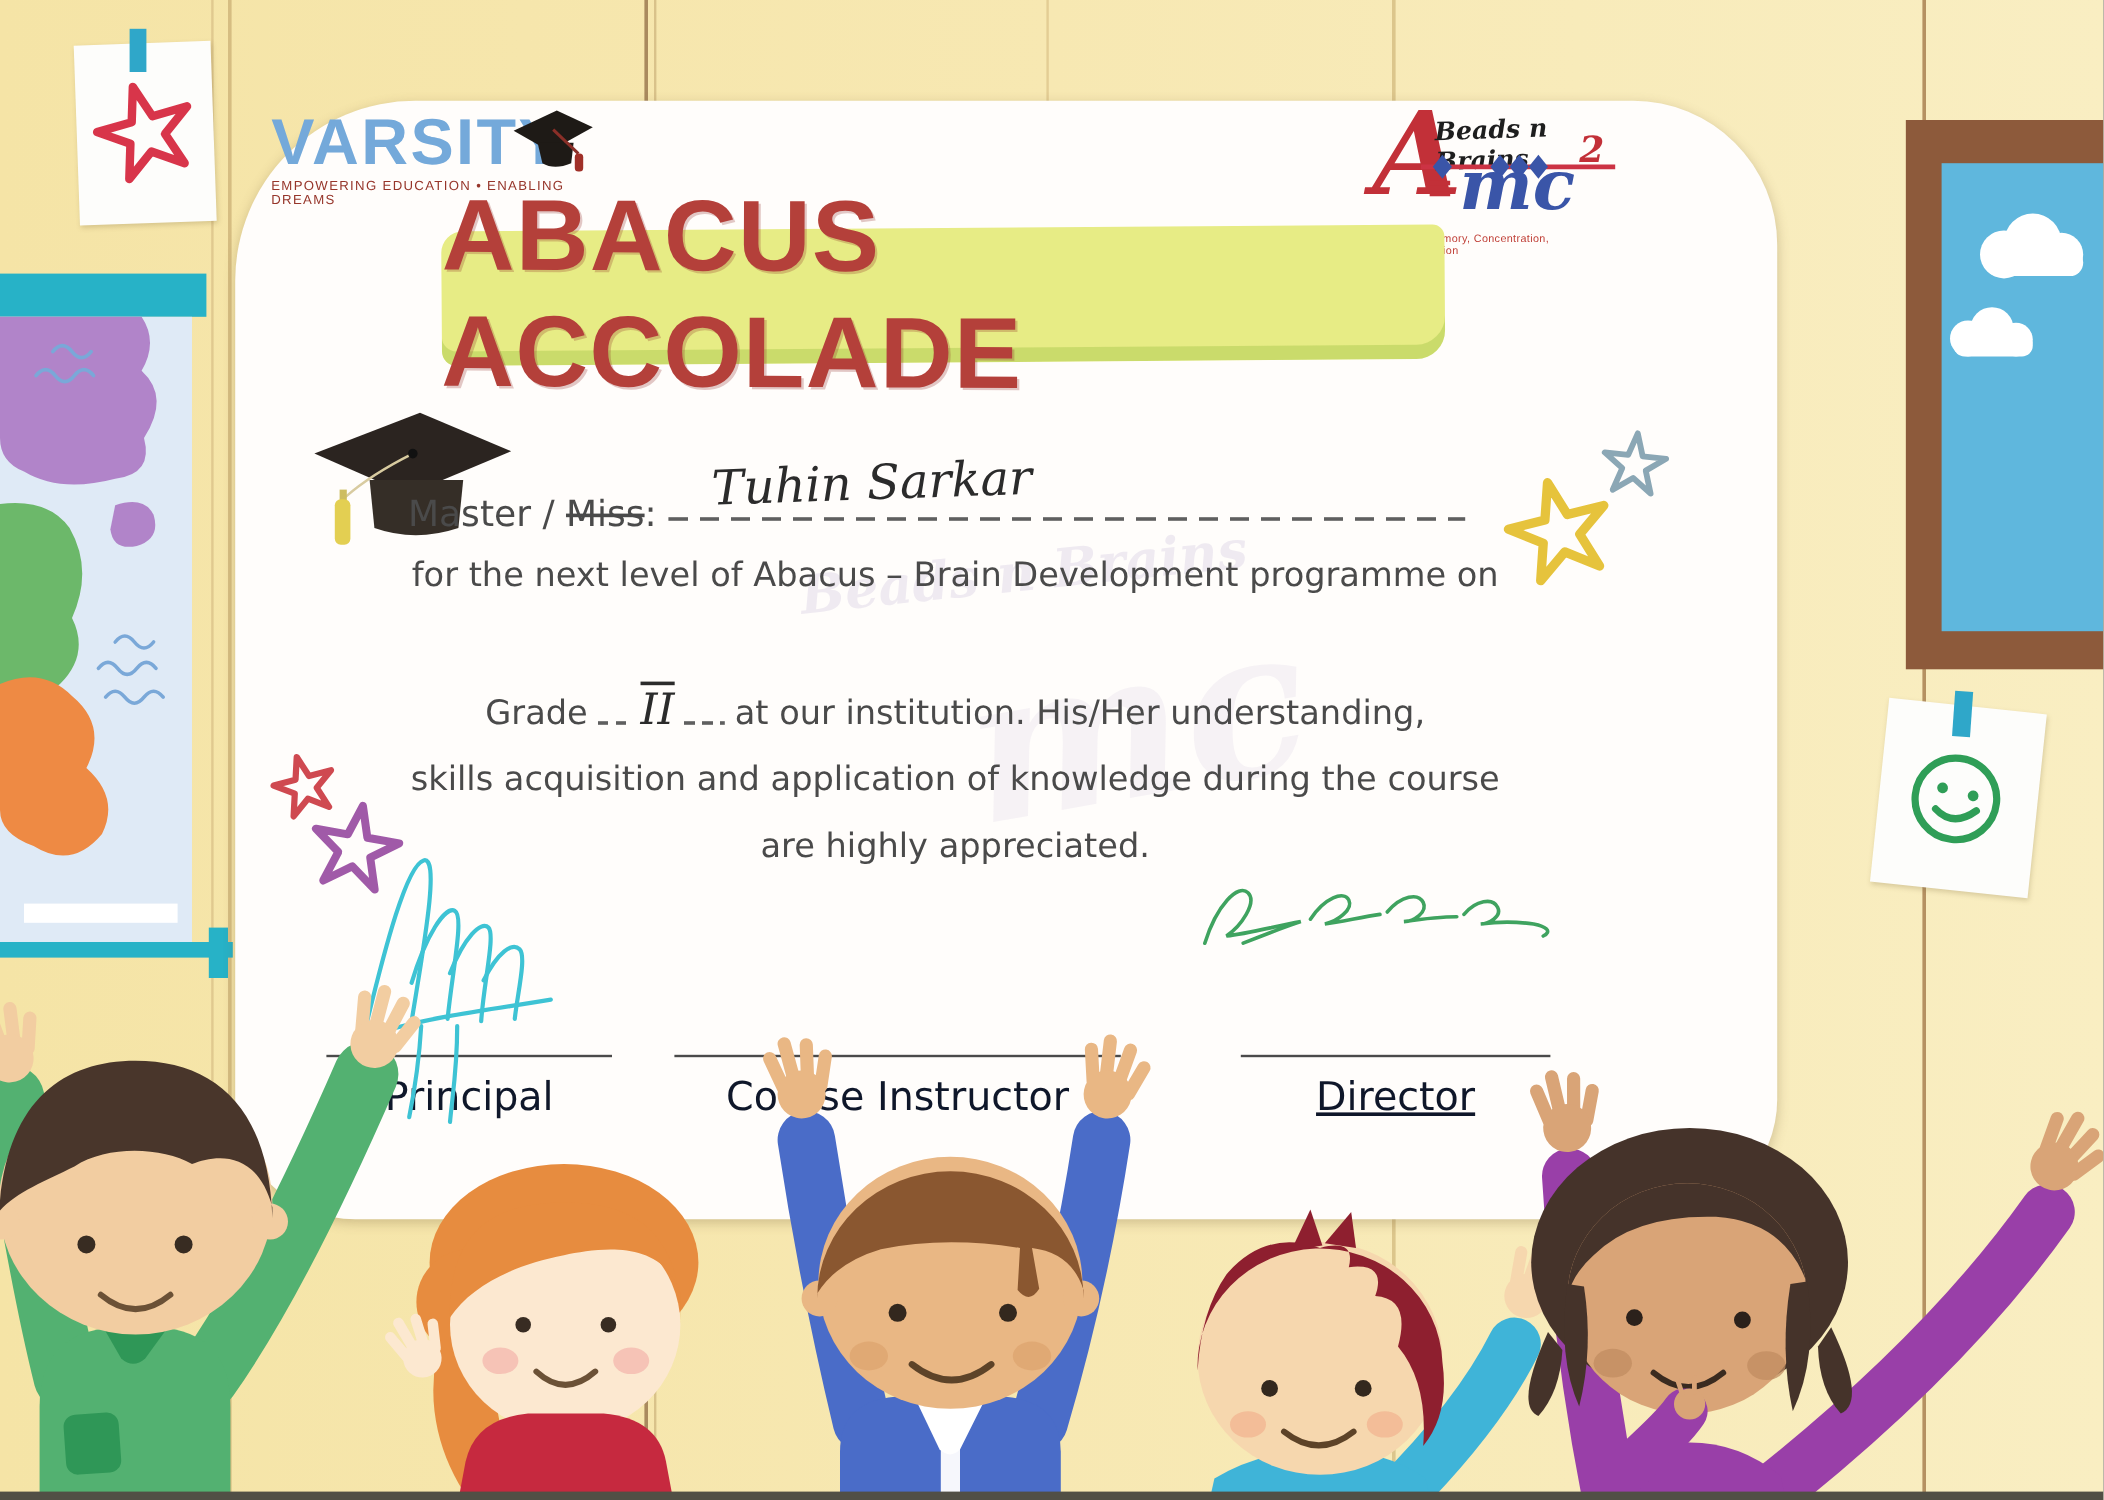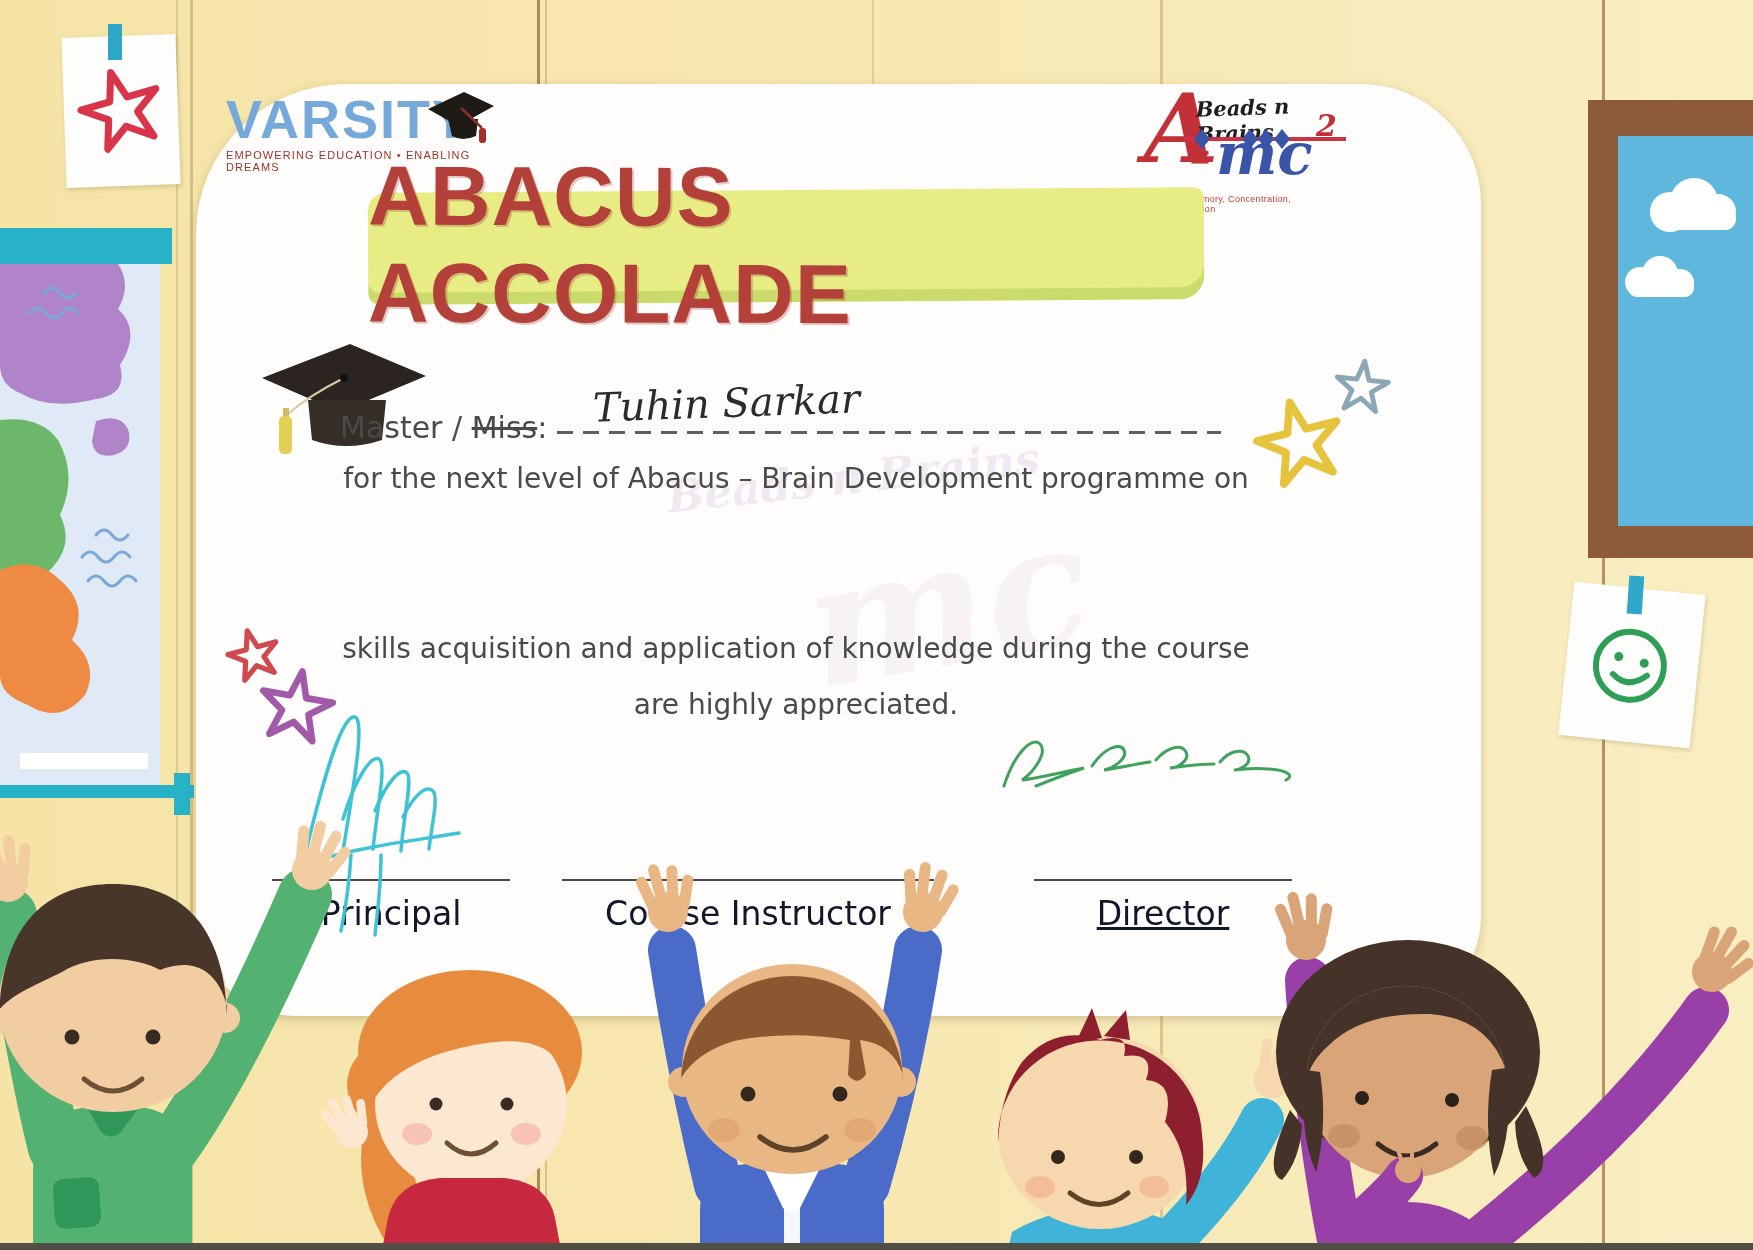--- a/index.html
+++ b/index.html
@@ -209,20 +209,27 @@
       <span>Master /</span>
       <span class="struck">Miss</span><span>:</span>
       <span id="name-blank">
         <span class="dashes"></span>
         <span id="name-hand" class="hand">Tuhin Sarkar</span>
       </span>
     </div>
 
     <div id="l-next" class="bodyline">for the next level of Abacus – Brain Development programme on</div>
 
+    <div id="l-grade" class="bodyline">
+      <span>Grade</span>
+      <span class="dash-sm" style="width:28px;"></span>
+      <span id="grade-hand" class="hand">II</span>
+      <span class="dash-sm" style="width:34px;"></span>
+      <span>at our institution. His/Her understanding,</span>
+    </div>
 
     <div id="l-skills" class="bodyline">skills acquisition and application of knowledge during the course</div>
     <div id="l-appr" class="bodyline">are highly appreciated.</div>
 
     <div class="sigline" style="left:76px;width:238px;"></div>
     <div class="sigline" style="left:366px;width:372px;"></div>
     <div class="sigline" style="left:838px;width:258px;"></div>
 
     <div class="siglabel" style="left:76px;width:238px;">Principal</div>
     <div class="siglabel" style="left:366px;width:372px;">Course Instructor</div>

